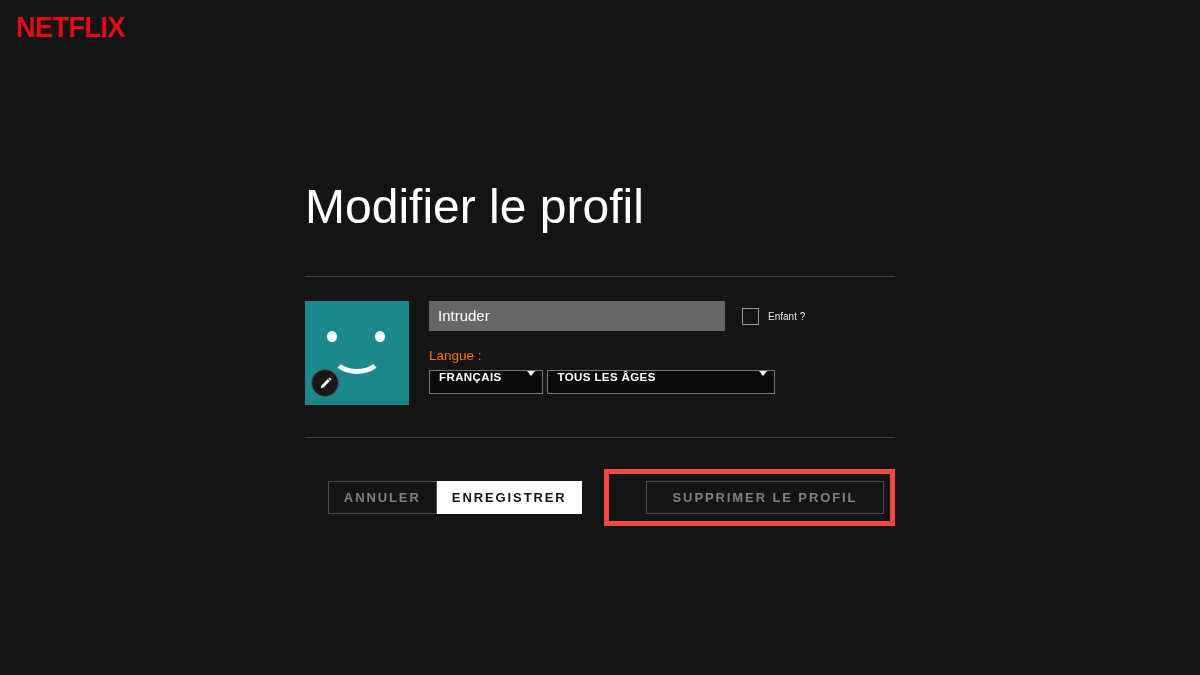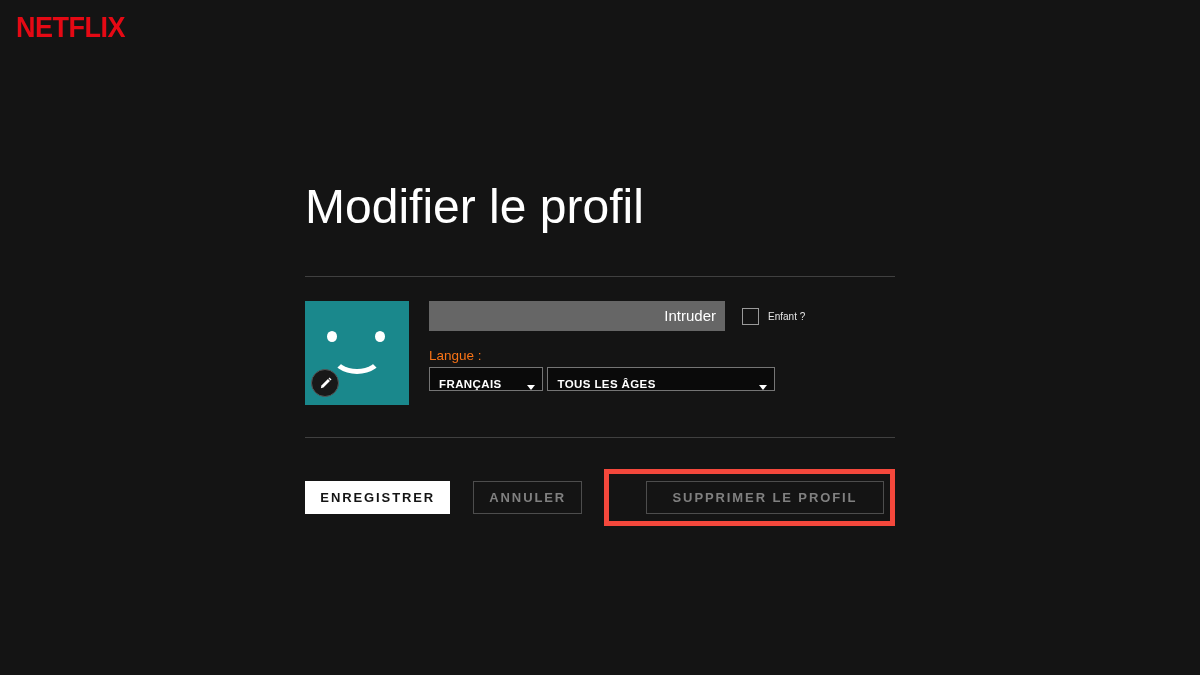--- a/index.html
+++ b/index.html
@@ -133,21 +133,20 @@
     width: 296px;
     height: 30px;
     background: #666666;
     border: none;
     outline: none;
     color: #ffffff;
     font-family: "Liberation Sans", sans-serif;
     font-size: 15px;
     padding: 0 9px;
     line-height: 30px;
-    text-align: right;
   }
   .name-input::placeholder { color: #d8d8d8; }
 
   .kid-wrap {
     display: flex;
     align-items: center;
     margin-left: 17px;
     cursor: pointer;
   }
 
@@ -168,21 +167,21 @@
 
   .field-label {
     font-size: 13.5px;
     color: #f97316;
     margin-top: 17px;
     margin-bottom: 4px;
   }
 
   .select {
     display: inline-flex;
-    align-items: flex-end;
+    align-items: flex-start;
     justify-content: space-between;
     height: 24px;
     background: #0a0a0a;
     border: 1px solid #757575;
     color: #ffffff;
     font-size: 11.5px;
     font-weight: 700;
     letter-spacing: 0.4px;
     padding: 0 7px 0 9px;
     cursor: pointer;
@@ -298,20 +297,20 @@
         <span class="caret"></span>
       </div>
 
     </div>
   </div>
 
   <div class="spacer-before-divider"></div>
   <div class="divider bottom"></div>
 
   <div class="buttons">
+    <button class="btn cancel">ANNULER</button>
     <button class="btn save">ENREGISTRER</button>
-    <button class="btn cancel">ANNULER</button>
     <span class="delete-wrap">
       <button class="btn delete">SUPPRIMER LE PROFIL</button>
     </span>
   </div>
 
 </div>
 
 </body></html>

